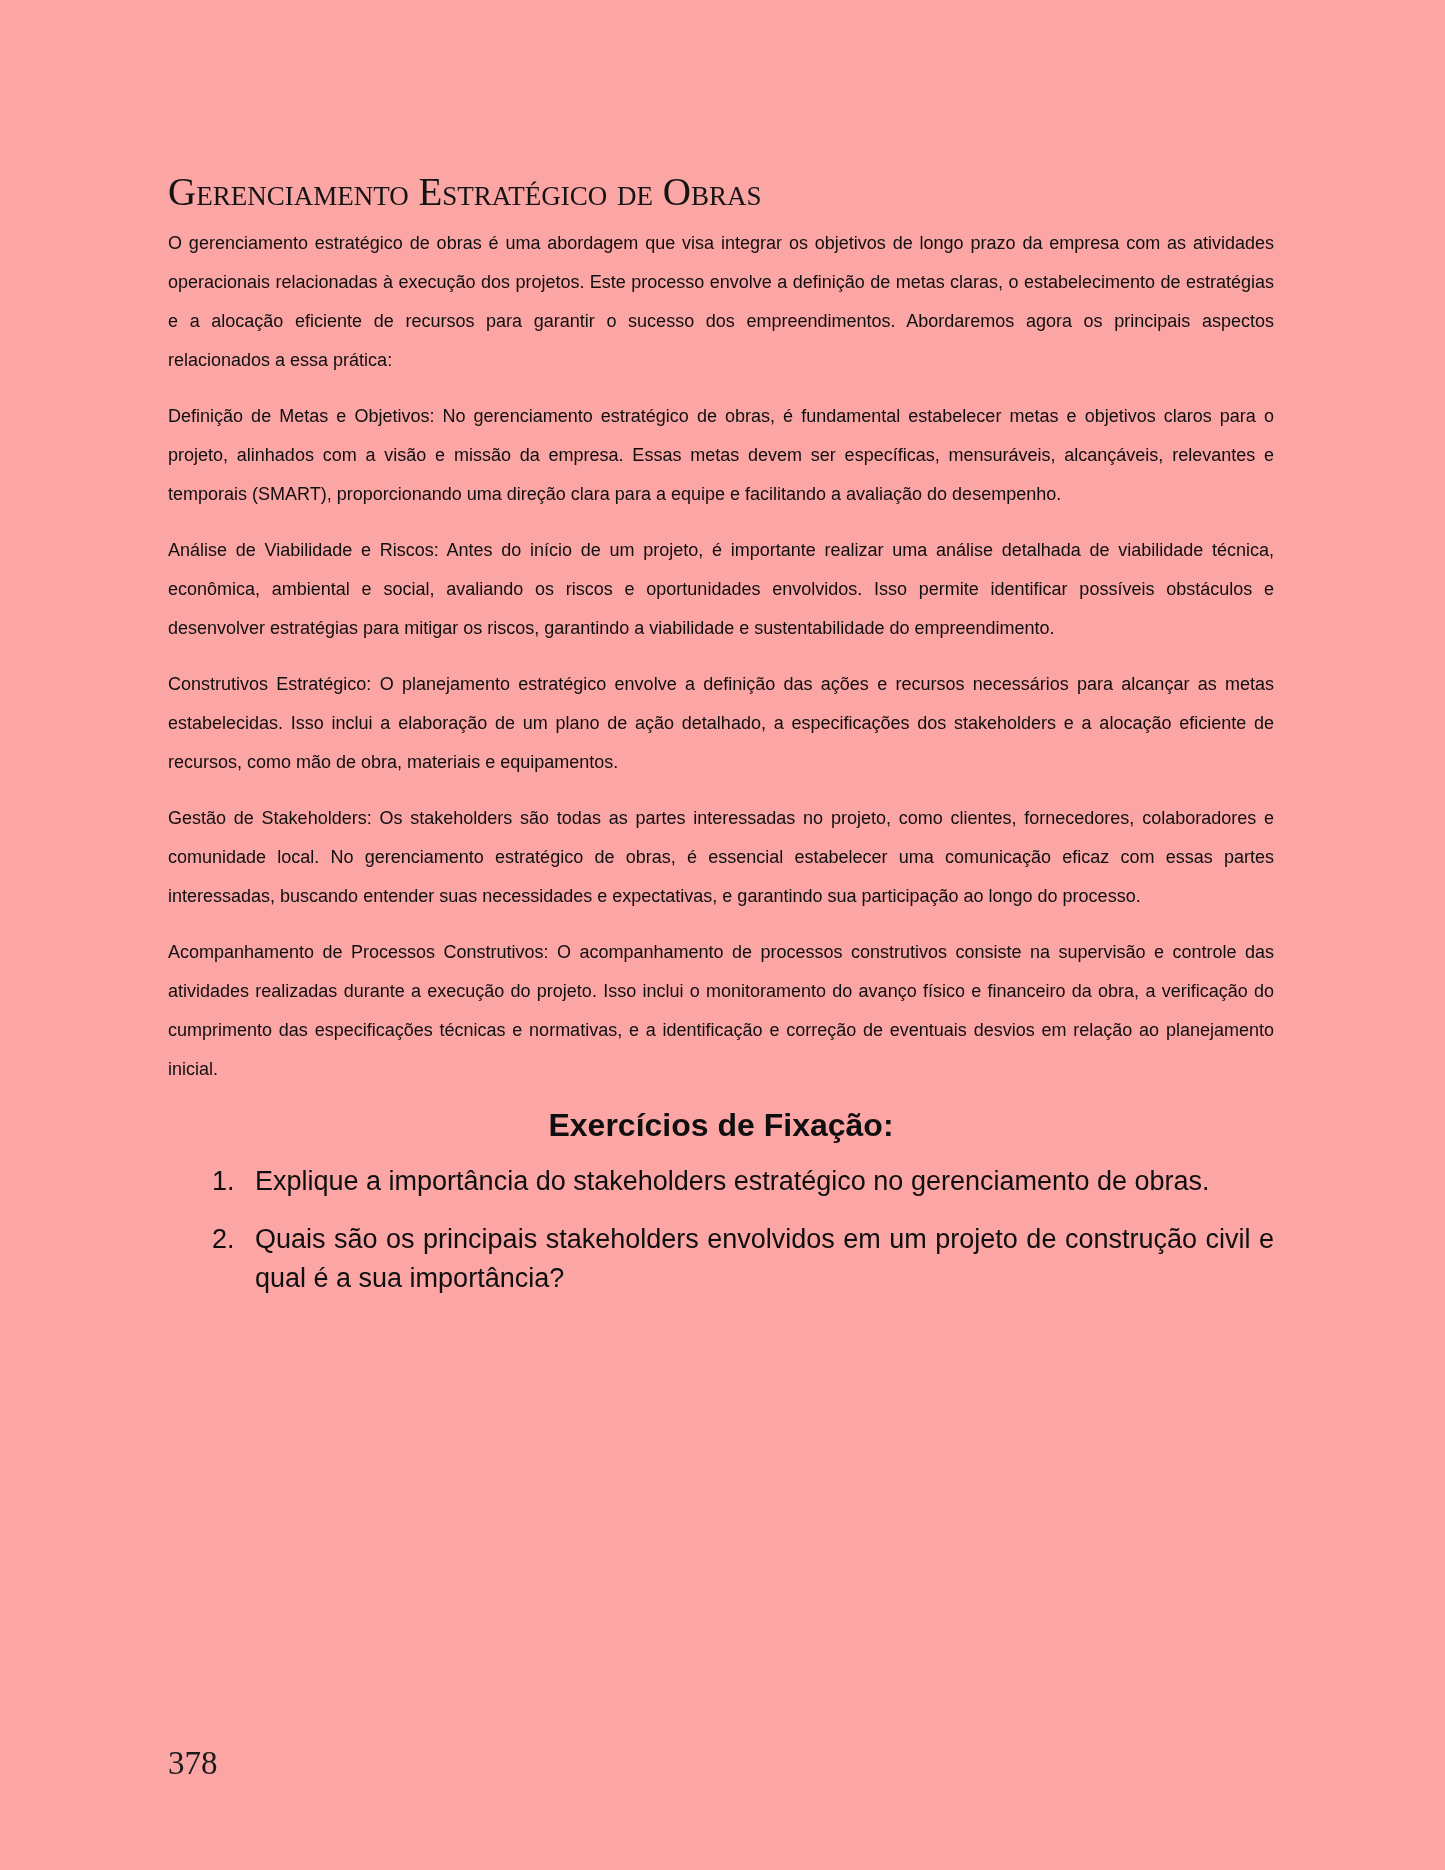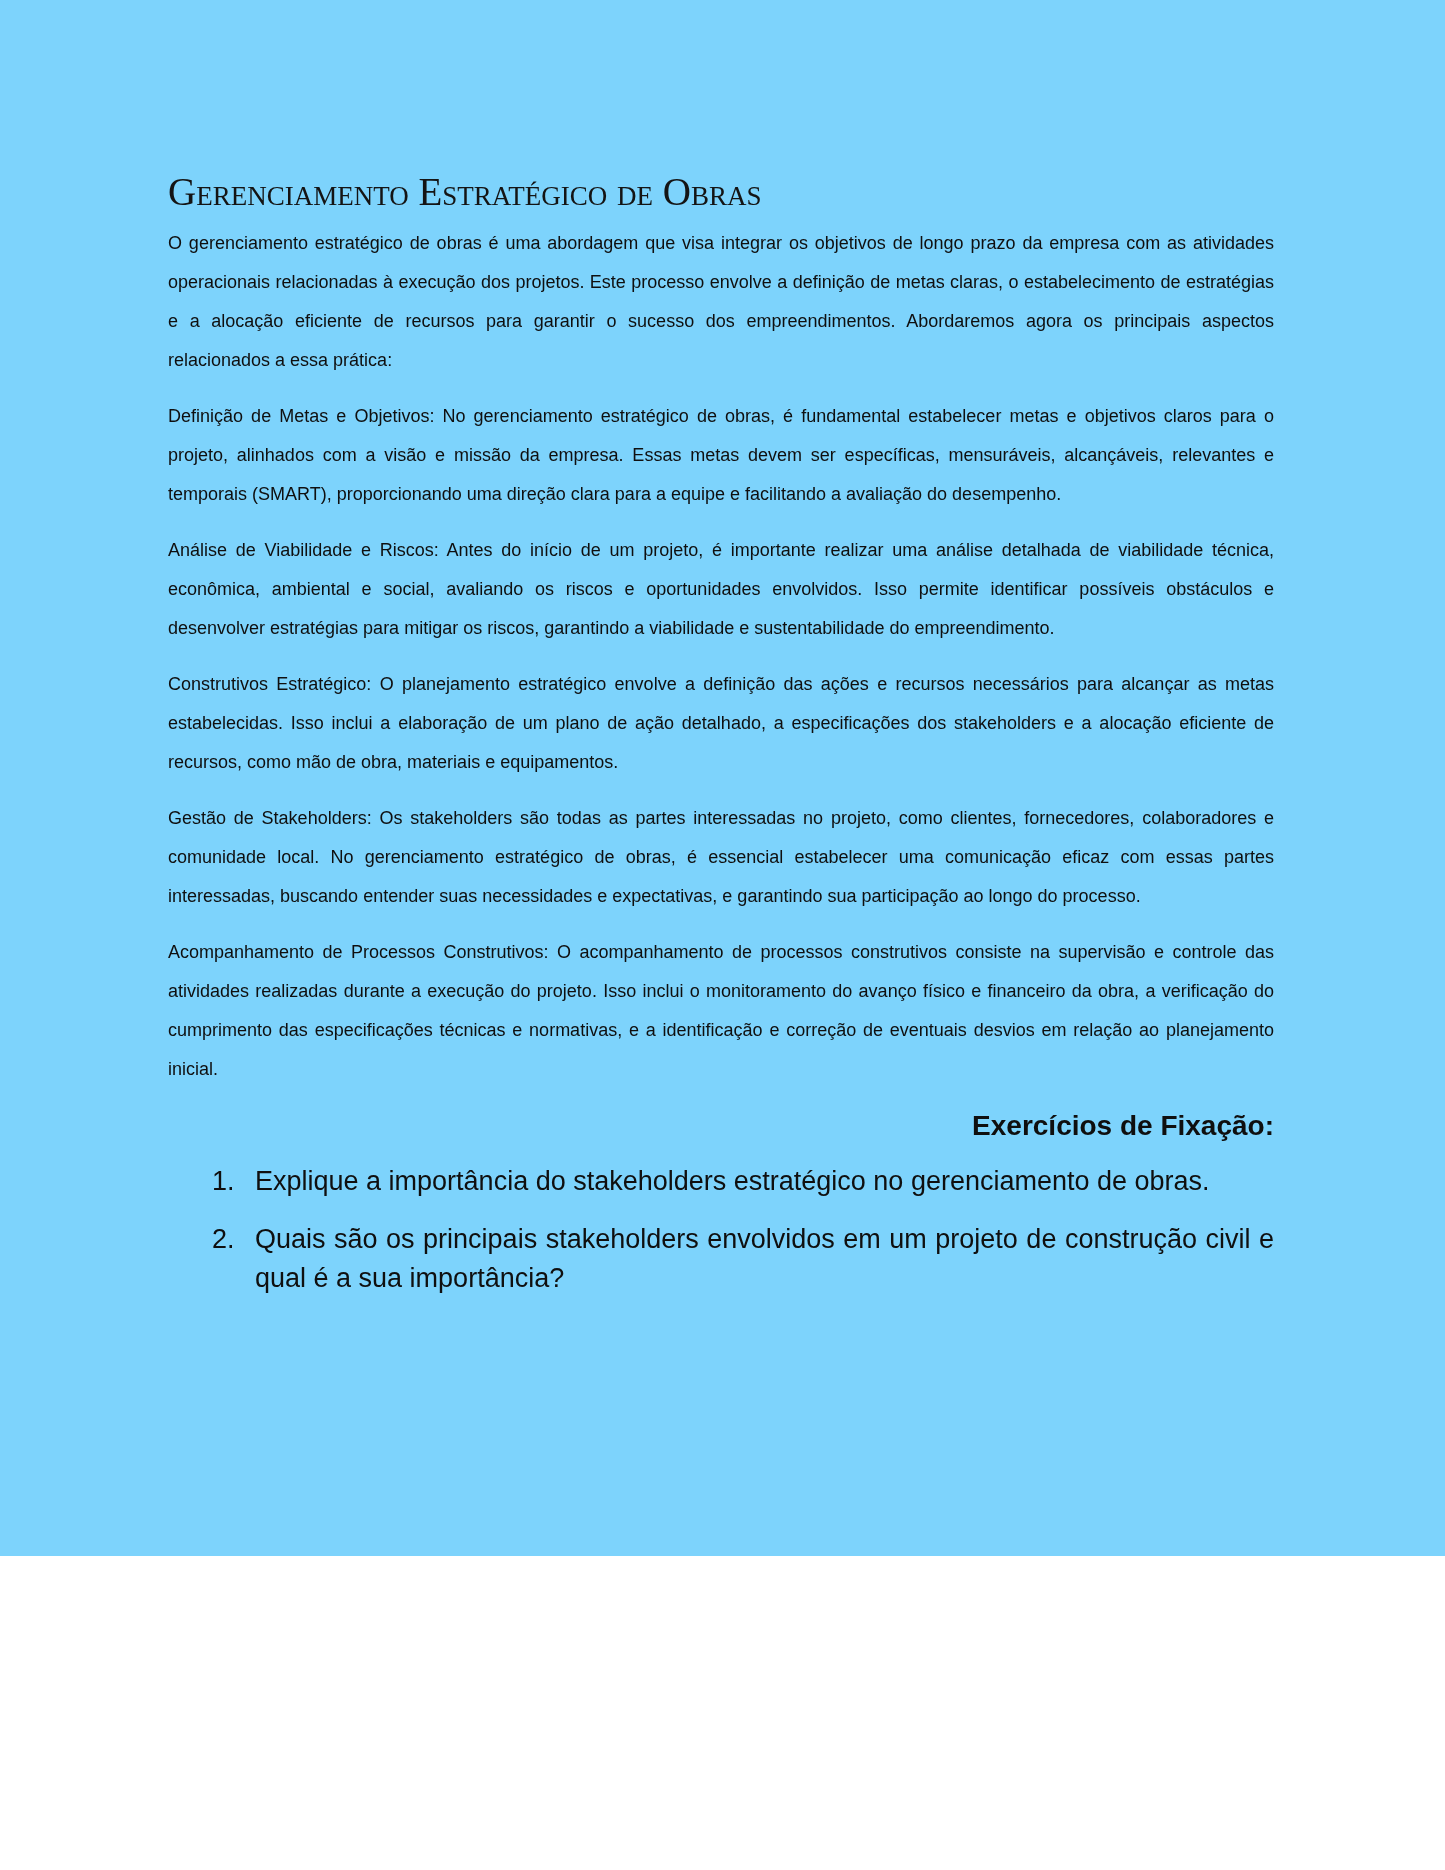--- a/index.html
+++ b/index.html
@@ -3,22 +3,22 @@
 <meta charset="utf-8">
 <style>
   html, body {
     margin: 0;
     padding: 0;
     background: #ffffff;
   }
   .page {
     position: relative;
     width: 1445px;
-    height: 1556px;
-    background: #7dd3fc;
+    height: 1870px;
+    background: #fca5a5;
     overflow: hidden;
     font-family: "Liberation Sans", sans-serif;
     color: #0f0f0f;
   }
   .content {
     position: absolute;
     left: 168px;
     top: 170px;
     width: 1106px;
   }
@@ -34,24 +34,24 @@
   p.body-par {
     font-size: 18px;
     line-height: 39px;
     text-align: justify;
     margin: 0 0 17px 0;
   }
   p.body-par b {
     font-weight: 400;
   }
   p.exercises-heading {
-    font-size: 28px;
+    font-size: 32px;
     line-height: 39px;
     font-weight: 700;
-    text-align: right;
+    text-align: center;
     margin: 4px 0 17px 0;
   }
   .exercise {
     display: flex;
     margin: 0 0 19px 0;
     font-size: 27px;
     line-height: 39px;
   }
   .exercise .num {
     flex: none;

